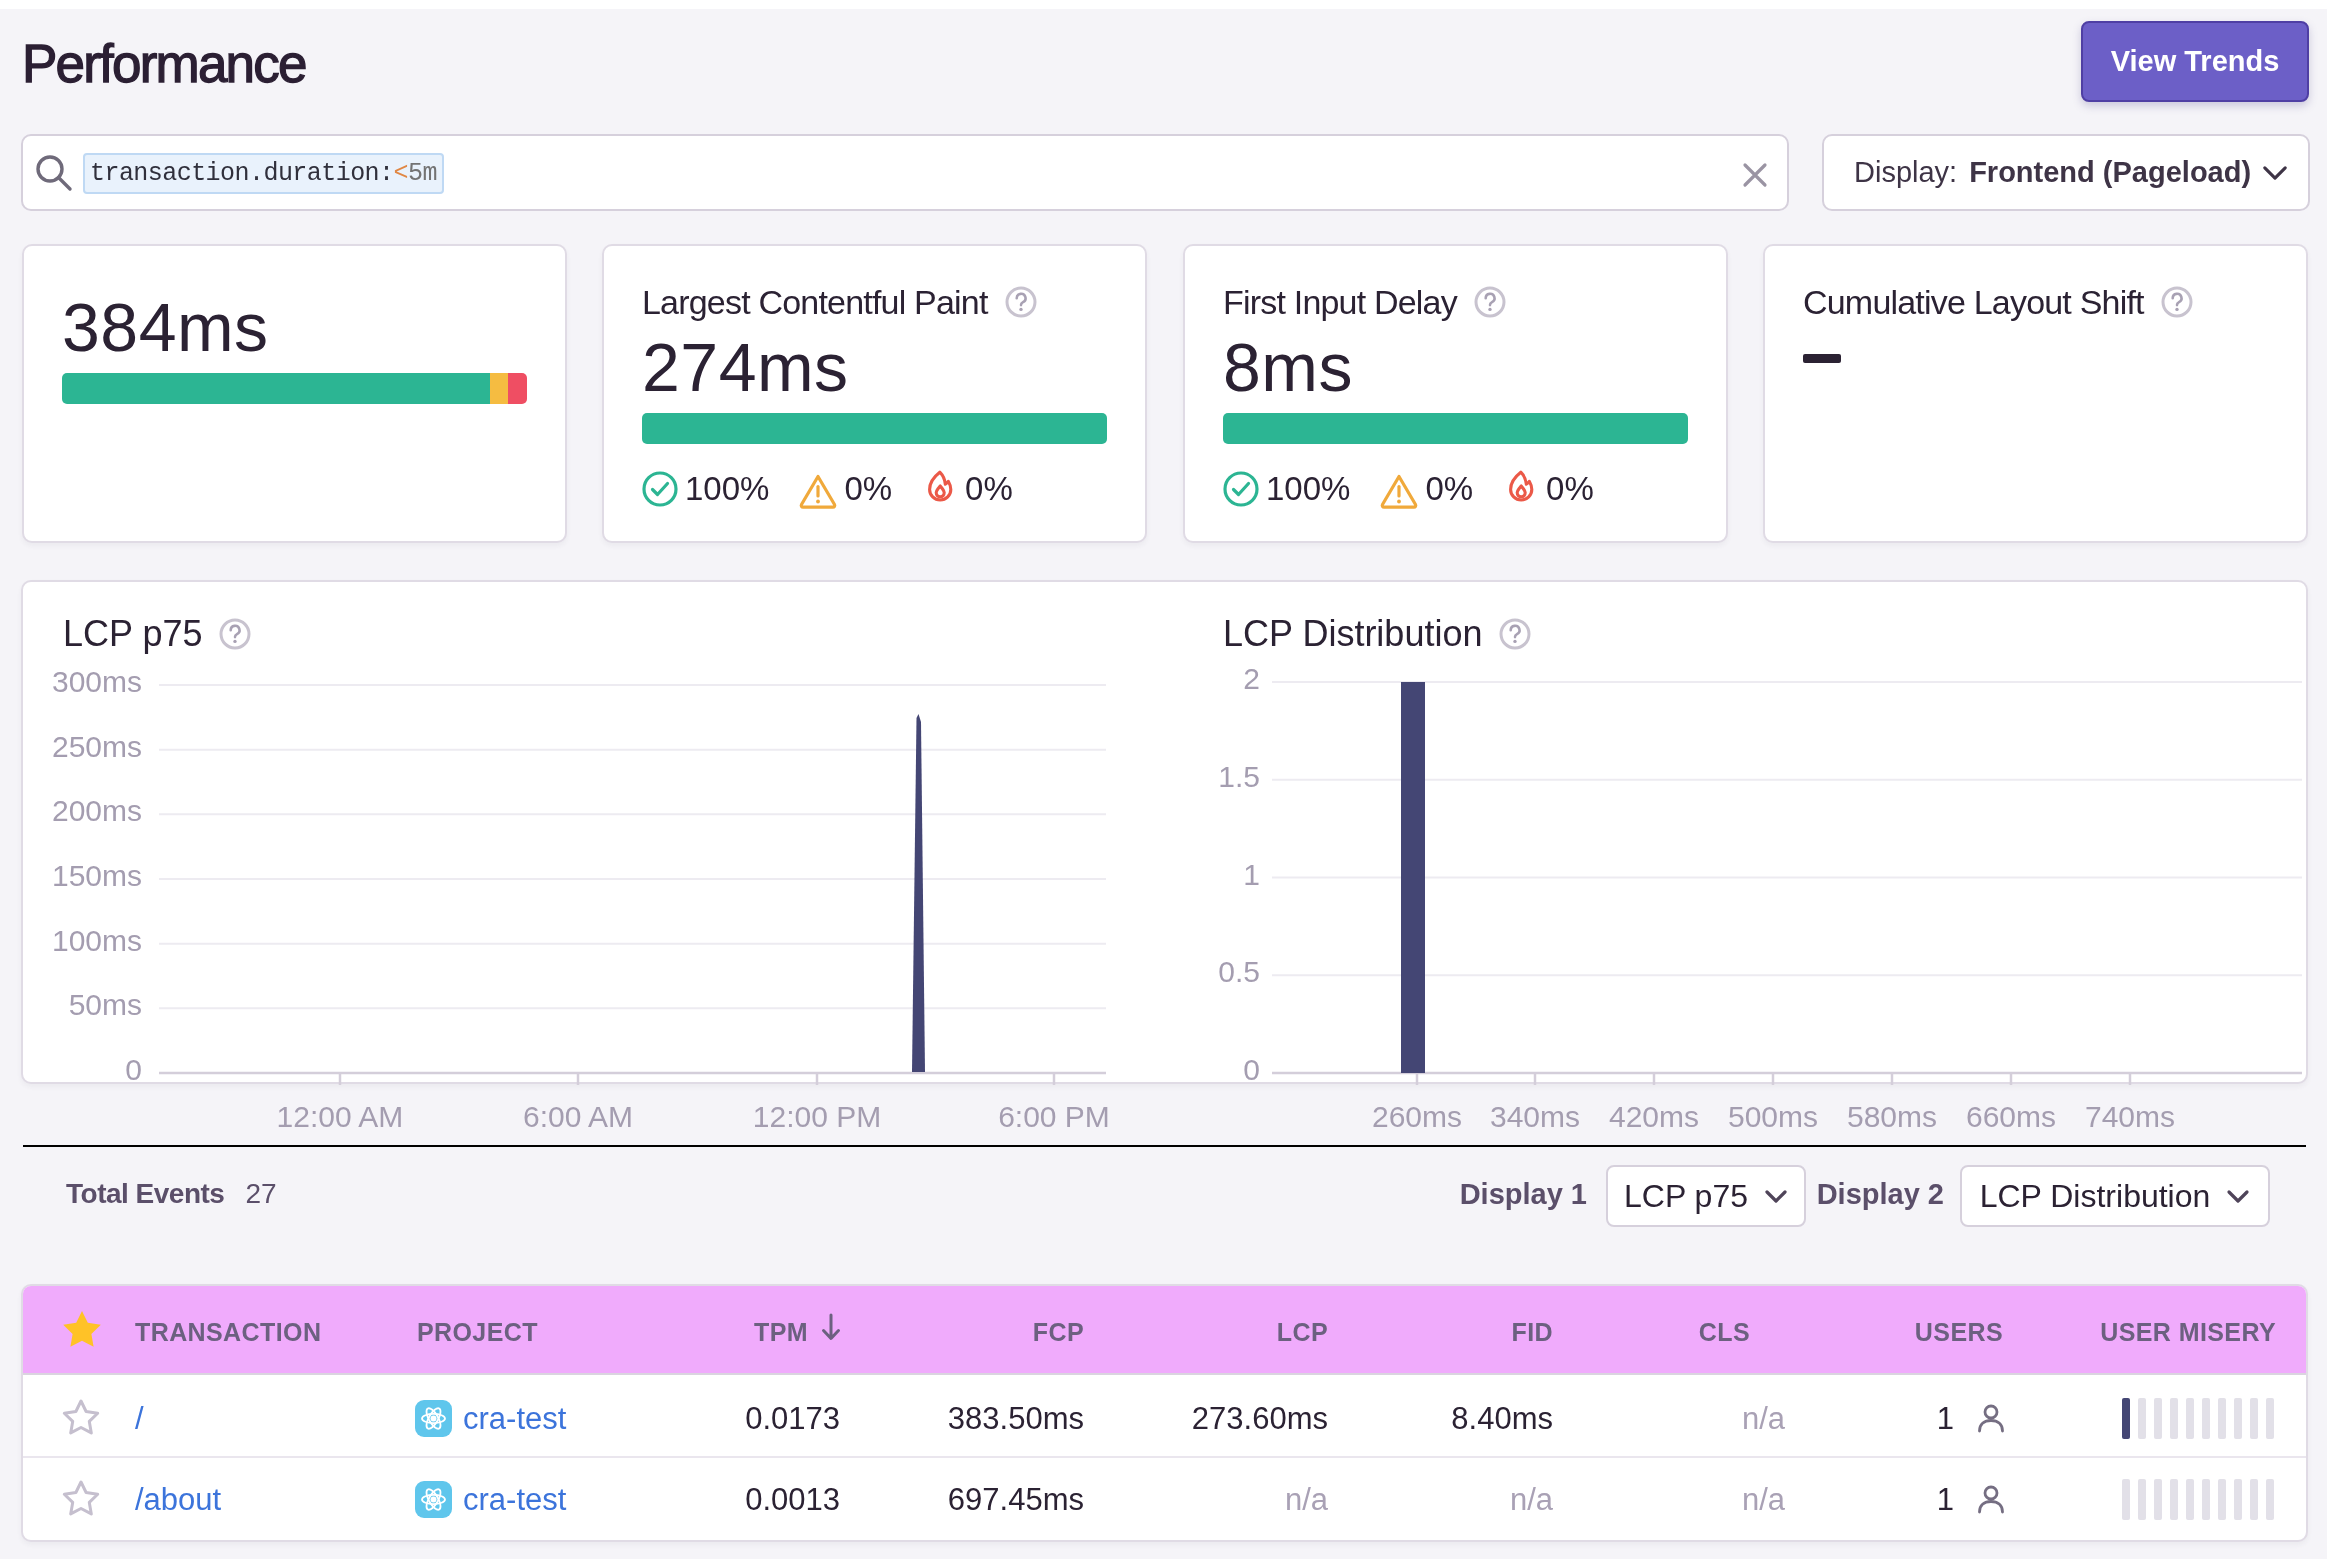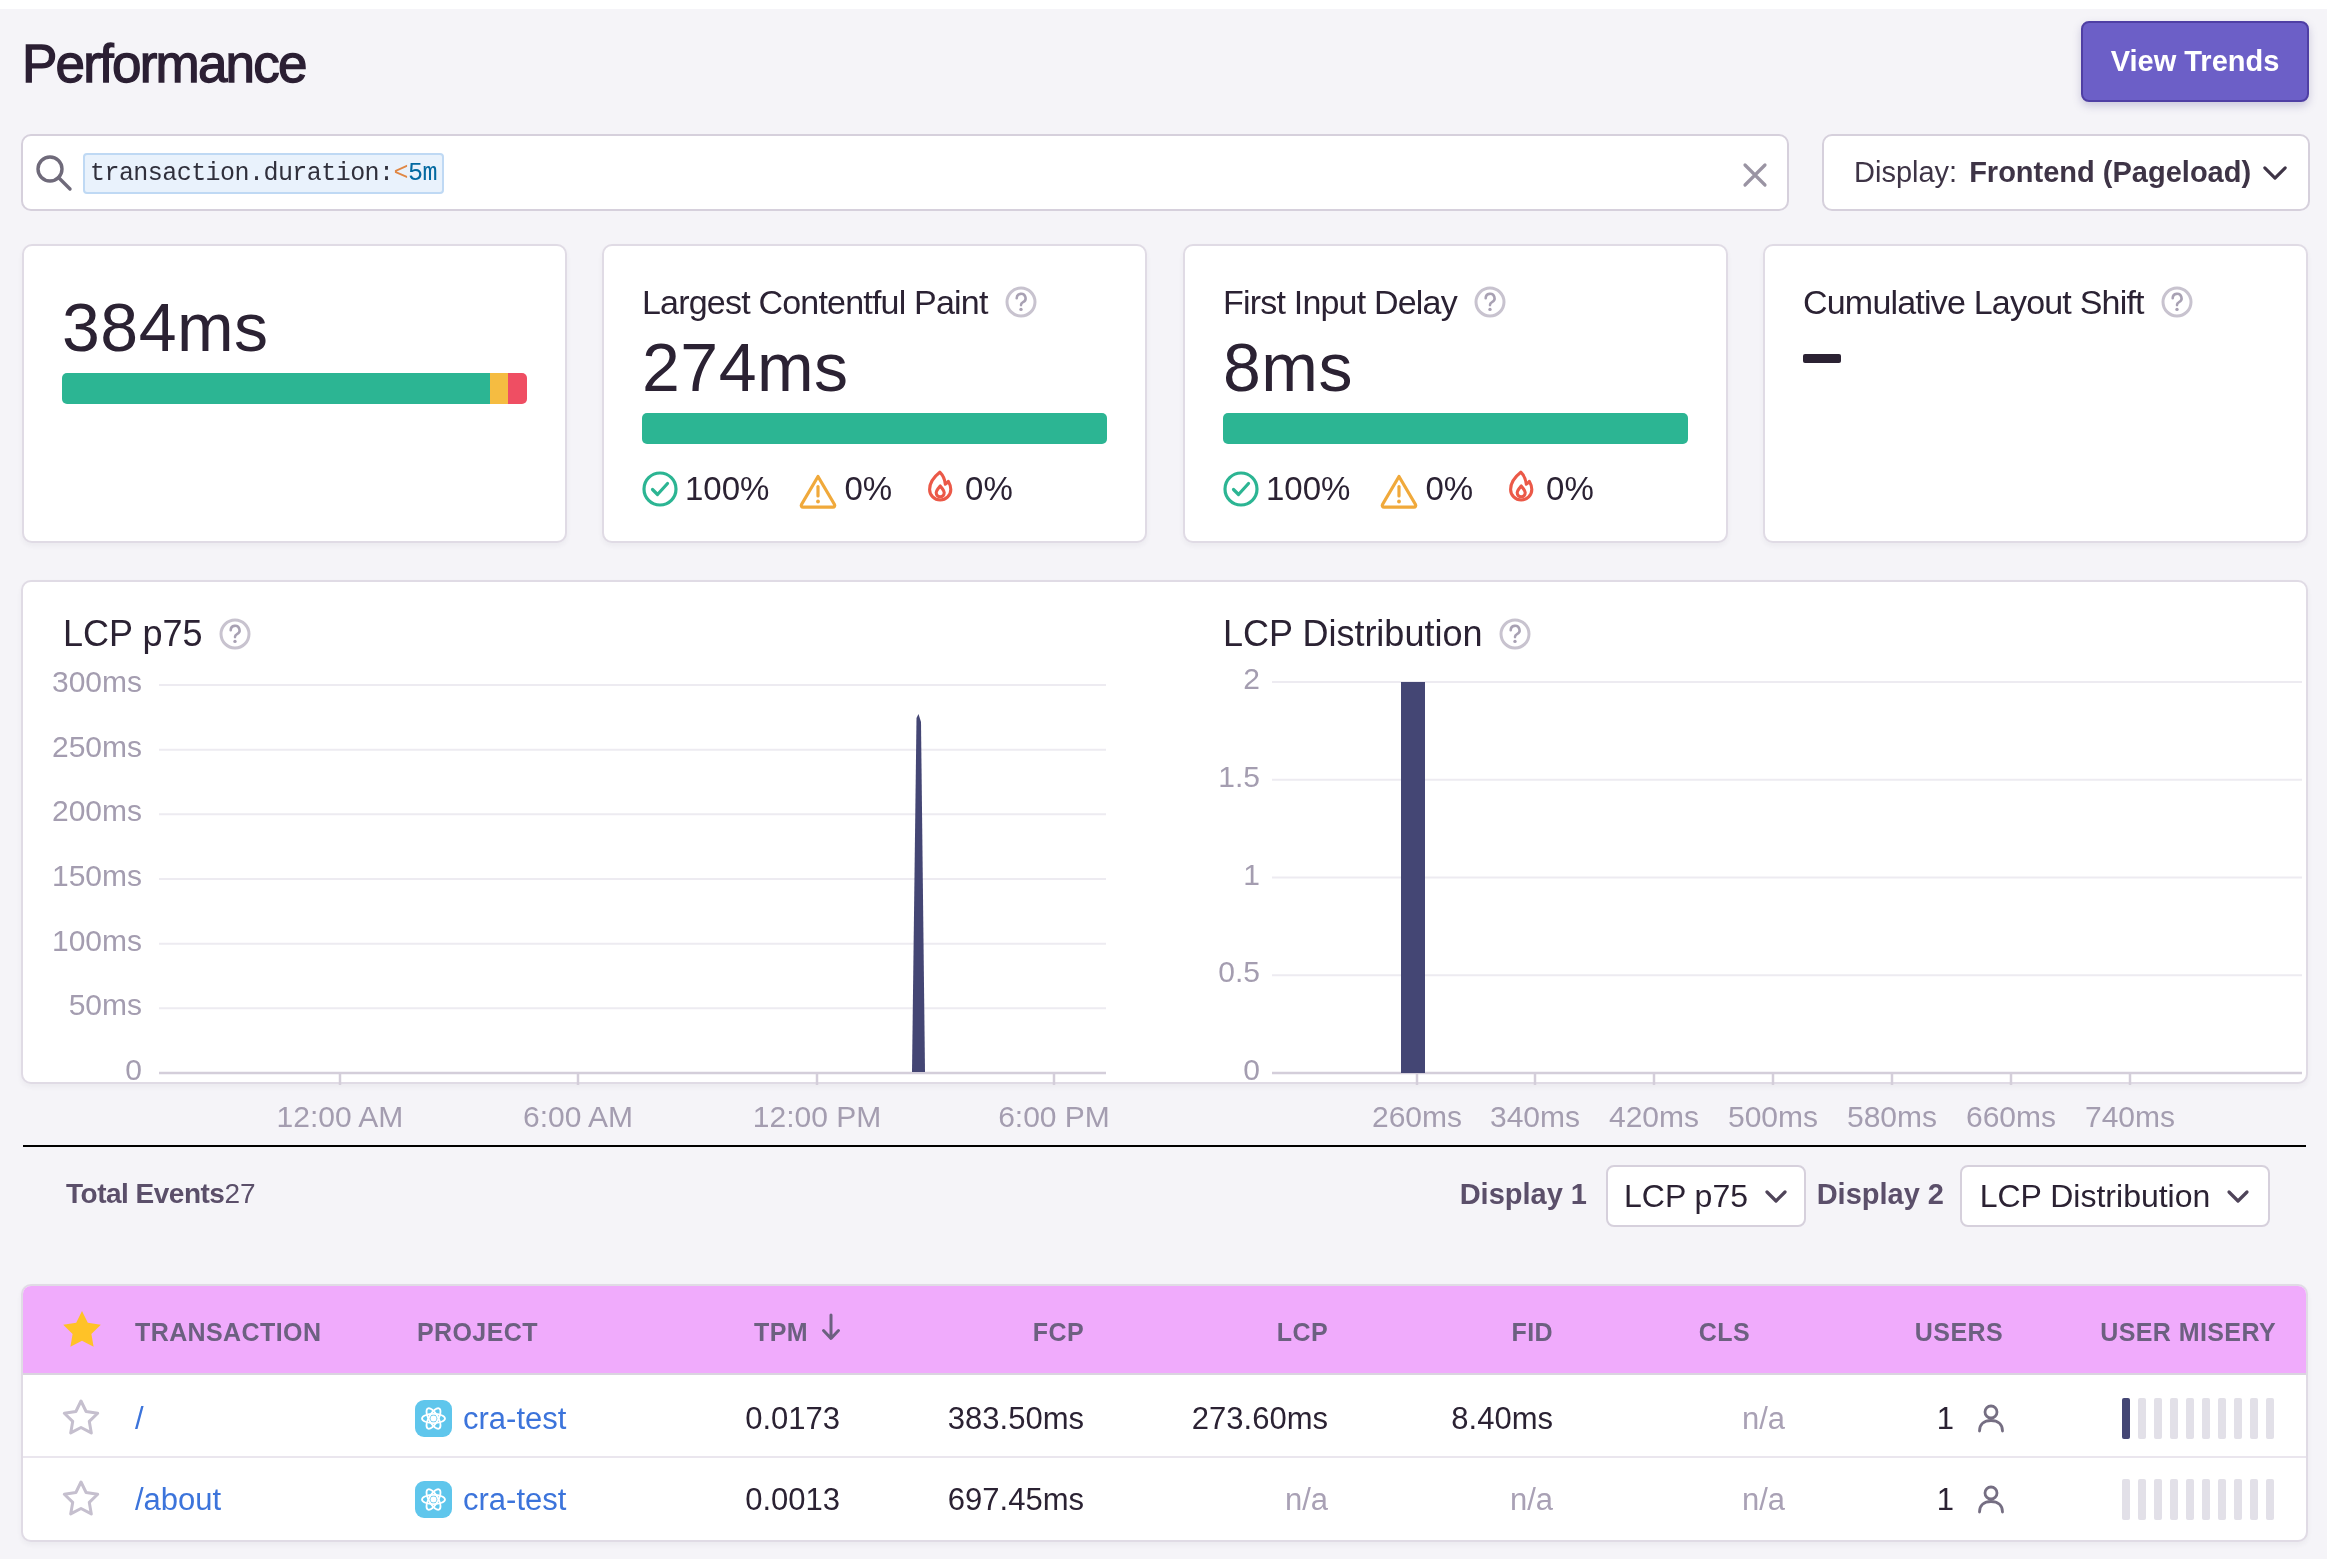--- a/index.html
+++ b/index.html
@@ -4,34 +4,34 @@
 <style>
 * { margin:0; padding:0; box-sizing:border-box; }
 html,body { width:2327px; height:1559px; background:#F5F4F8; font-family:"Liberation Sans", sans-serif; color:#2B2233; overflow:hidden; position:relative; }
 .abs { position:absolute; }
 .topstrip { left:0; top:0; width:2327px; height:9px; background:#FFFFFF; }
 .pagetitle { left:22px; top:33px; font-size:53px; font-weight:400; color:#2B1F33; letter-spacing:-1.8px; -webkit-text-stroke:1.3px #2B1F33; }
 .btn-trends { left:2081px; top:21px; width:228px; height:81px; background:#6C5FC7; border:2px solid #4F3FA4; border-radius:8px; color:#fff; font-size:29px; font-weight:700; display:flex; align-items:center; justify-content:center; box-shadow:0 4px 8px rgba(80,70,140,0.25); }
 .searchbar { left:21px; top:134px; width:1768px; height:77px; background:#fff; border:2px solid #D6D0DC; border-radius:10px; }
 .token { position:absolute; left:60px; top:17px; height:41px; background:#E9F2FC; border:2px solid #BFD9F4; border-radius:4px; font-family:"Liberation Mono", monospace; font-size:25px; letter-spacing:-0.55px; line-height:38px; color:#30303C; padding:0 5px; white-space:pre; }
 .token .lt { color:#E08744; }
-.token .tv { color:#0369a1;text-align:right; }
+.token .tv { color:#737373;text-align:right; }
 .dispsel { left:1822px; top:134px; width:488px; height:77px; background:#fff; border:2px solid #D6D0DC; border-radius:10px; display:flex; align-items:center; font-size:29px; color:#3E3446; white-space:nowrap; }
 .card { top:244px; width:545px; height:299px; background:#fff; border:2px solid #E0DBE5; border-radius:10px; padding:36px 38px; box-shadow:0 3px 5px rgba(60,50,80,0.05); }
 .card .ct { font-size:34px; letter-spacing:-0.8px; line-height:40px; color:#2B2233; display:flex; align-items:center; gap:17px; }
 .card .num { font-size:68px; line-height:68px; color:#2B2233; margin-top:11px; letter-spacing:0.5px; }
 .bar { margin-top:12px; height:31px; border-radius:5px; overflow:hidden; display:flex; }
 .vitals { margin-top:24px; display:flex; align-items:center; font-size:33px; color:#2B2233; }
 .vitals .ic { margin-right:7px; display:flex; }
 .vitals .g2 { margin-left:30px; }
 .panel { left:21px; background:#fff; border:2px solid #E0DBE5; border-radius:10px; box-shadow:0 3px 5px rgba(60,50,80,0.05); }
 .charttitle { font-size:36px; color:#2B2233; display:flex; align-items:center; gap:17px; }
 .chfoot { left:0; top:563px; width:2283px; height:96px; border-top:2px solid #000000; display:flex; align-items:center; padding:0 40px 0 43px; }
 .te { font-size:28px; font-weight:700; color:#5B4F6A; letter-spacing:-0.5px; }
-.tev { font-size:28px; color:#5B4F6A; font-weight:400; }
+.tev { font-size:28px; color:#5B4F6A; margin-left:21px; font-weight:400; }
 .ddl { font-size:29px; font-weight:700; color:#5B4F6A; }
 .dd { height:62px; background:#fff; border:2px solid #D6D0DC; border-radius:8px; display:flex; align-items:center; justify-content:center; gap:16px; font-size:32px; color:#2B2233; }
 .tablewrap { left:21px; top:1284px; width:2287px; height:258px; background:#fff; border:2px solid #E0DBE5; border-radius:10px; box-shadow:0 3px 5px rgba(60,50,80,0.05); overflow:hidden; }
 .thead { position:absolute; left:0; top:0; width:100%; height:89px; background:#f0abfc; border-bottom:2px solid #DAD4DF; }
 .th { position:absolute; font-size:25px; font-weight:700; color:#6C6080; letter-spacing:0.4px; top:32px; }
 .tr1 { position:absolute; left:0; top:91px; width:100%; height:81px; border-bottom:2px solid #EAE6EE; }
 .tr2 { position:absolute; left:0; top:174px; width:100%; height:82px; }
 .td { position:absolute; font-size:31px; color:#2B2233; }
 .na { color:#A9A1B5; }
 .lnk { color:#3C74DB; }

